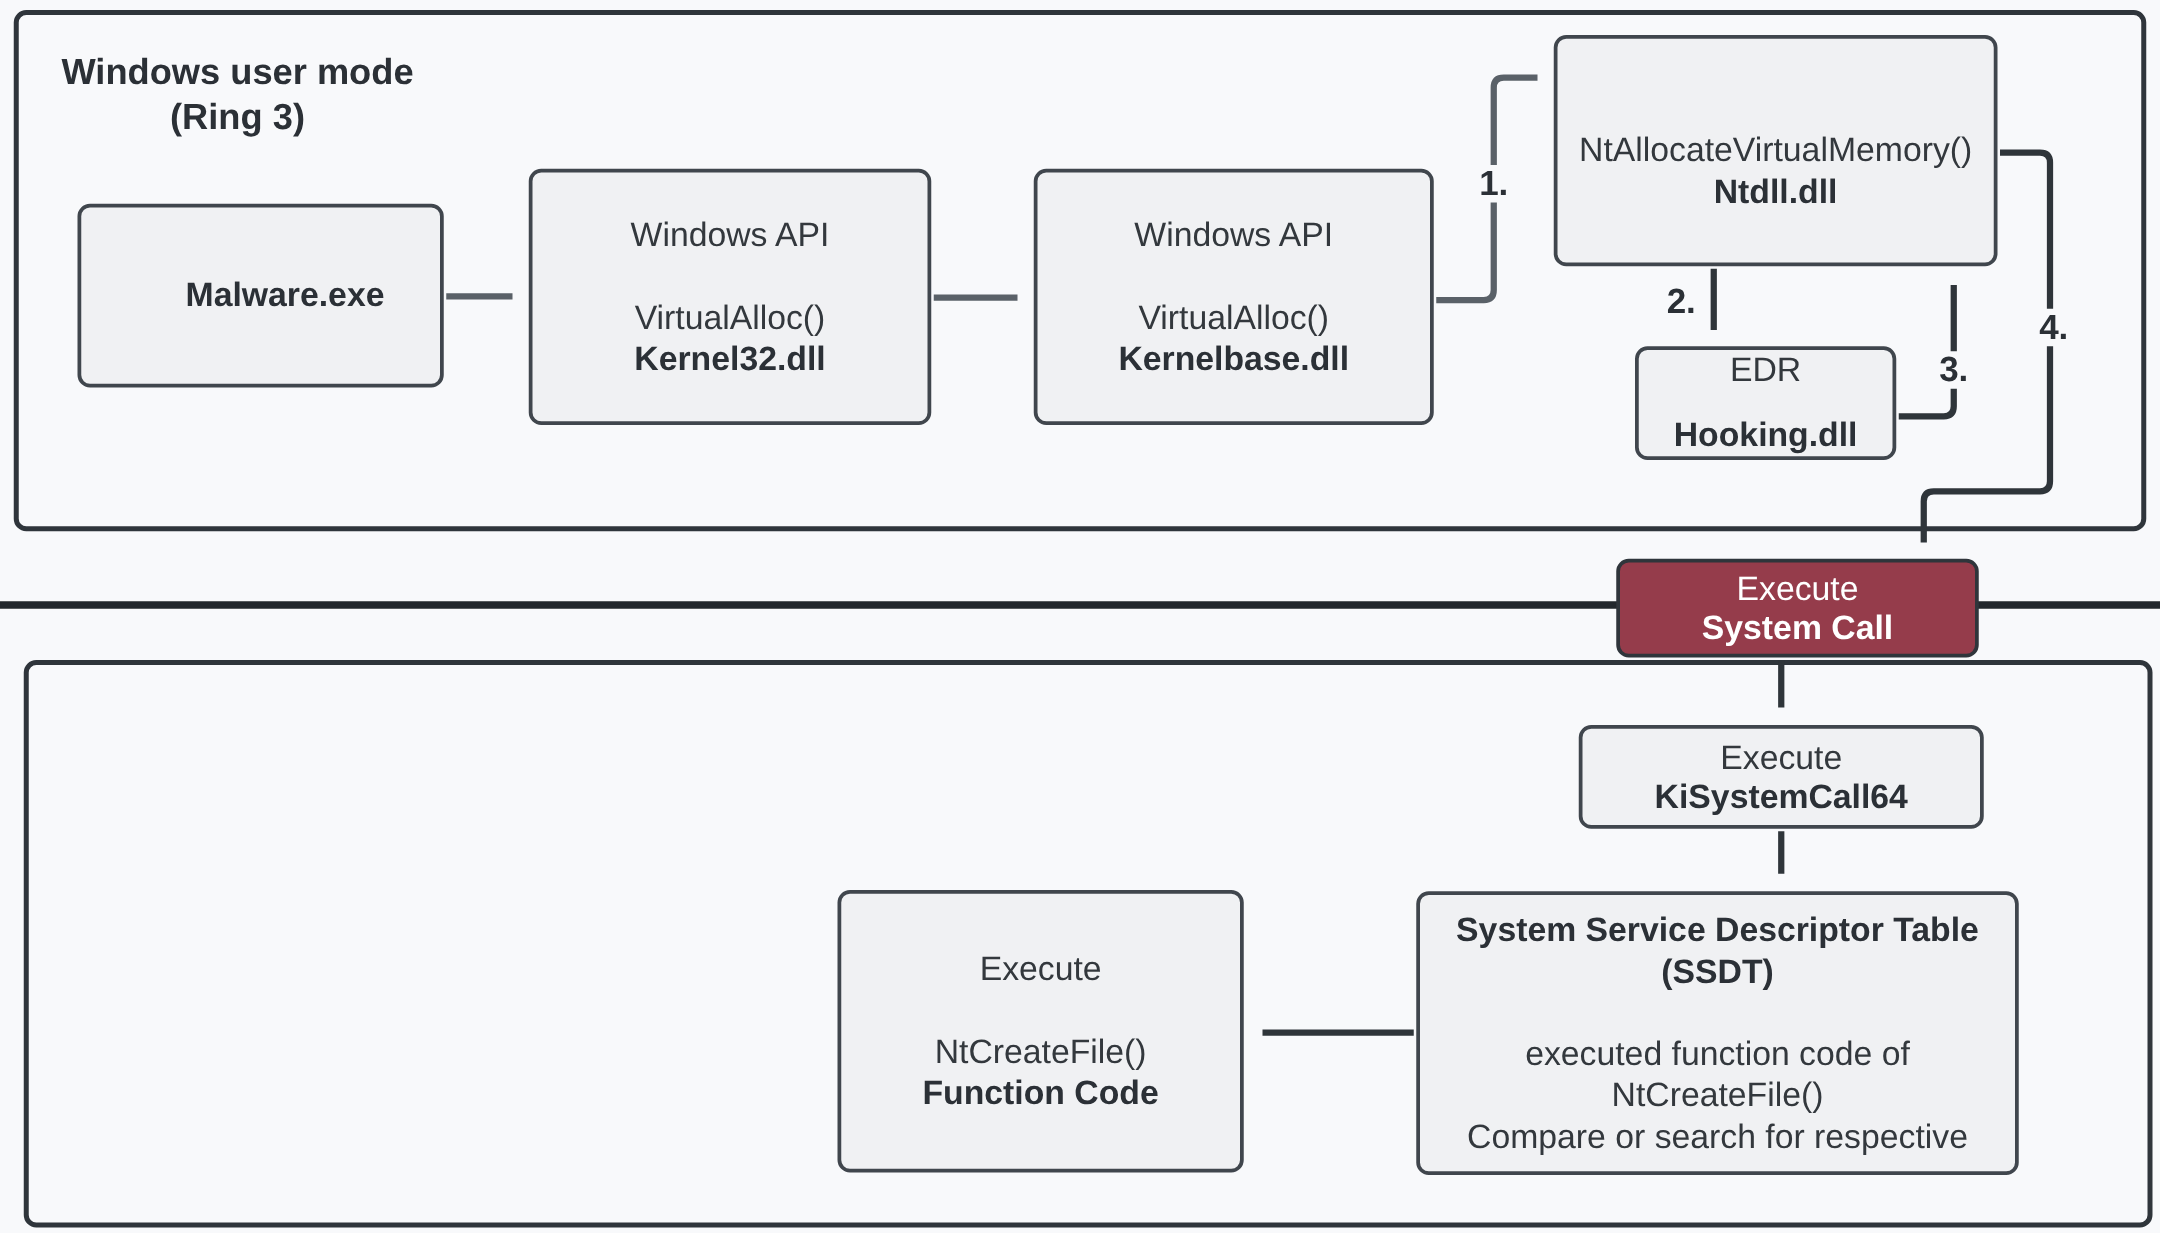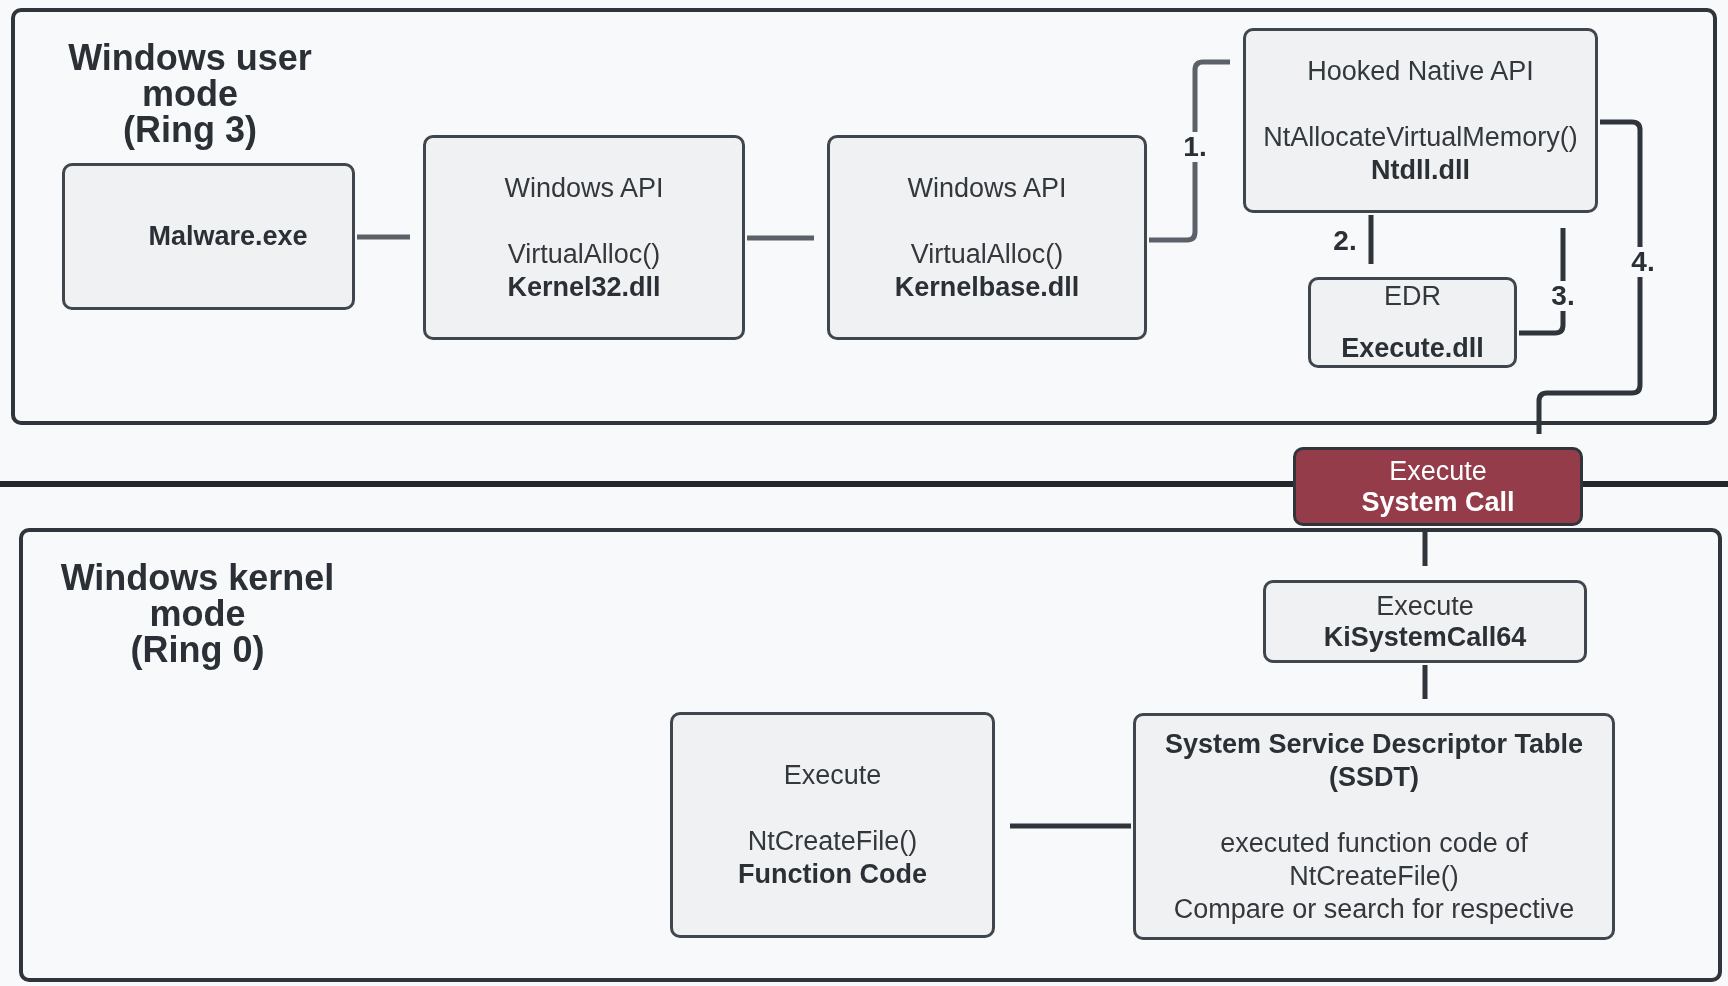--- a/index.html
+++ b/index.html
@@ -15,21 +15,21 @@
   .node{
     position:absolute;background:#F0F1F3;border:3px solid #40464D;border-radius:10px;
     box-sizing:border-box;display:flex;flex-direction:column;justify-content:center;
     align-items:center;text-align:center;font-size:27px;line-height:33px;z-index:3;
   }
   .node .b{font-weight:bold;color:#2B3036;text-align:right;}
   .node .gap{height:33px;}
   .node.red{background:#953C4B;border-color:#2F353B;color:#FFFFFF;line-height:31px;}
   .node.red .b{color:#FFFFFF;}
   .section-label{
-    position:absolute;font-weight:bold;font-size:36px;line-height:36px;
+    position:absolute;font-weight:bold;font-size:29px;line-height:36px;
     text-align:center;color:#2B3036;z-index:2;
   }
   .step{
     position:absolute;font-weight:bold;font-size:28px;color:#2B3036;width:36px;
     text-align:center;background:#F8F9FB;z-index:5;line-height:30px;
   }
   svg.overlay{position:absolute;left:0;top:0;width:1728px;height:986px;z-index:4;pointer-events:none;}
   svg.overlay path{fill:none;stroke-linejoin:round;}
   path.gray{stroke:#5A6168;stroke-width:5;}
   path.dark{stroke:#2F353A;stroke-width:5;}
@@ -40,54 +40,49 @@
 <div id="canvas">
 
   <div class="container" style="left:11px;top:8px;width:1706px;height:417px;"></div>
   <div class="container" style="left:19px;top:528px;width:1703px;height:454px;"></div>
   <div class="divider"></div>
 
   <div class="section-label" style="left:40px;top:40px;width:300px;">
     <div>Windows user mode</div>
     <div>(Ring 3)</div>
   </div>
-  <div class="section-label" style="left:40px;top:560px;width:315px;">
-    <div>Windows kernel mode</div>
-    <div>(Ring 0)</div>
-  </div>
 
   <div class="node" style="left:62px;top:163px;width:293px;height:147px;padding-left:39px;">
     <div class="b">Malware.exe</div>
   </div>
 
   <div class="node" style="left:423px;top:135px;width:322px;height:205px;">
     <div>Windows API</div>
     <div class="gap"></div>
     <div>VirtualAlloc()</div>
     <div class="b">Kernel32.dll</div>
   </div>
 
   <div class="node" style="left:827px;top:135px;width:320px;height:205px;">
     <div>Windows API</div>
     <div class="gap"></div>
     <div>VirtualAlloc()</div>
     <div class="b">Kernelbase.dll</div>
   </div>
 
   <div class="node" style="left:1243px;top:28px;width:355px;height:185px;">
-    <div>Hooked Native API</div>
     <div class="gap"></div>
     <div>NtAllocateVirtualMemory()</div>
     <div class="b">Ntdll.dll</div>
   </div>
 
   <div class="node" style="left:1308px;top:277px;width:209px;height:91px;">
     <div>EDR</div>
     <div class="gap"></div>
-    <div class="b">Execute.dll</div>
+    <div class="b">Hooking.dll</div>
   </div>
 
   <div class="node red" style="left:1293px;top:447px;width:290px;height:79px;">
     <div>Execute</div>
     <div class="b">System Call</div>
   </div>
 
   <div class="node" style="left:1263px;top:580px;width:324px;height:83px;line-height:31px;">
     <div>Execute</div>
     <div class="b">KiSystemCall64</div>

